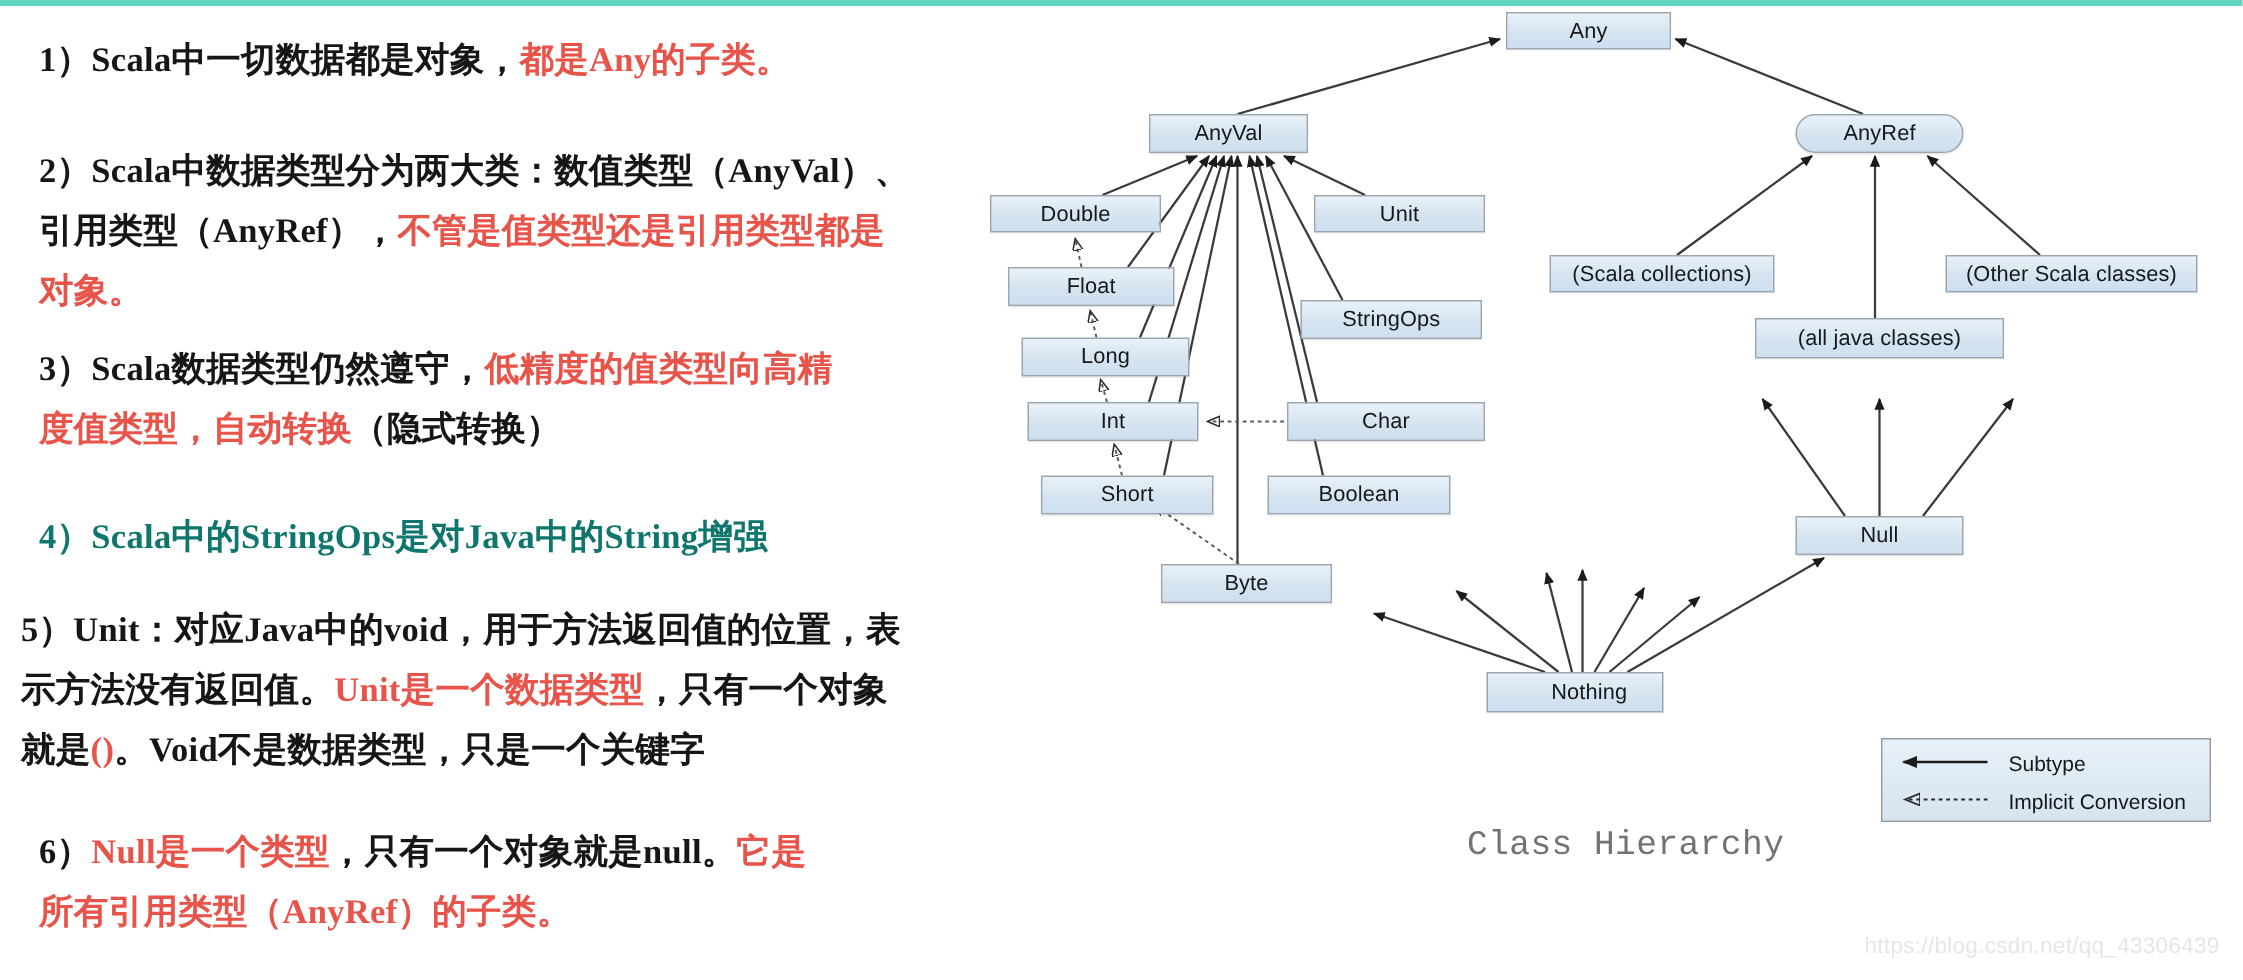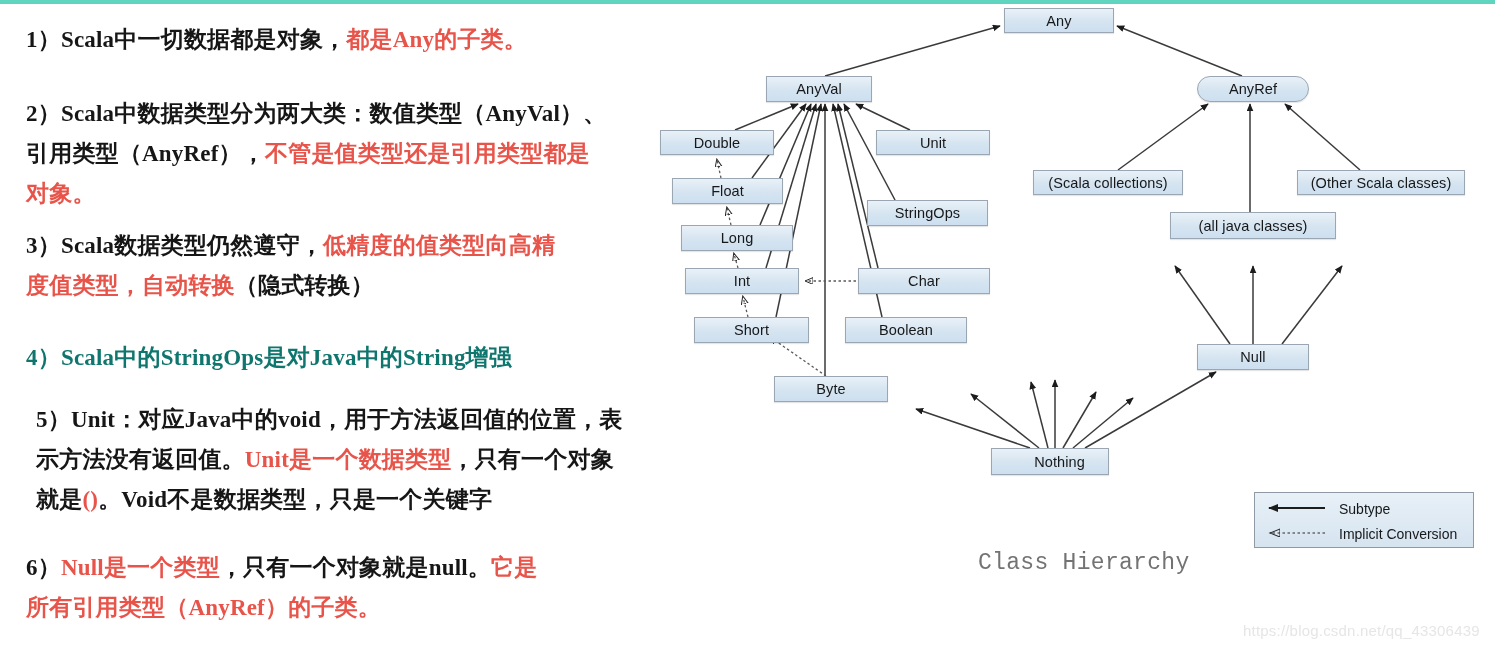--- a/index.html
+++ b/index.html
@@ -76,21 +76,21 @@
 <div id="top-strip"></div>
 
 <div id="notes">
   <div class="note" id="note-1" style="left:26px;top:12px;width:640px;"><span style="color: rgb(22, 22, 22);">1）Scala中一切数据都是对象，</span><span style="color: rgb(232, 84, 74);">都是Any的子类。</span></div>
   <div class="note" id="note-2" style="left:26px;top:86px;width:620px;"><span style="color: rgb(22, 22, 22);">2）Scala中数据类型分为两大类：数值类型（AnyVal）、
 引用类型（AnyRef），</span><span style="color: rgb(232, 84, 74);">不管是值类型还是引用类型都是
 对象。</span></div>
   <div class="note" id="note-3" style="left:26px;top:218px;width:620px;"><span style="color: rgb(22, 22, 22);">3）Scala数据类型仍然遵守，</span><span style="color: rgb(232, 84, 74);">低精度的值类型向高精
 度值类型，自动转换</span><span style="color: rgb(22, 22, 22);">（隐式转换）</span></div>
   <div class="note" id="note-4" style="left:26px;top:330px;width:640px;"><span style="color: #0f766e;">4）Scala中的StringOps是对Java中的String增强</span></div>
-  <div class="note" id="note-5" style="left:36px;top:392px;width:640px;"><span style="color: rgb(22, 22, 22);">5）Unit：对应Java中的void，用于方法返回值的位置，表
+  <div class="note" id="note-5" style="left:14px;top:392px;width:640px;"><span style="color: rgb(22, 22, 22);">5）Unit：对应Java中的void，用于方法返回值的位置，表
 示方法没有返回值。</span><span style="color: rgb(232, 84, 74);">Unit是一个数据类型</span><span style="color: rgb(22, 22, 22);">，只有一个对象
 就是</span><span style="color: rgb(232, 84, 74);">()</span><span style="color: rgb(22, 22, 22);">。Void不是数据类型，只是一个关键字</span></div>
   <div class="note" id="note-6" style="left:26px;top:540px;width:640px;"><span style="color: rgb(22, 22, 22);">6）</span><span style="color: rgb(232, 84, 74);">Null是一个类型</span><span style="color: rgb(22, 22, 22);">，只有一个对象就是null。</span><span style="color: rgb(232, 84, 74);">它是
 所有引用类型（AnyRef）的子类。</span></div>
 </div>
 
 <div id="diagram">
 
   <svg width="865" height="653" viewBox="0 0 865 653">
     <defs>

